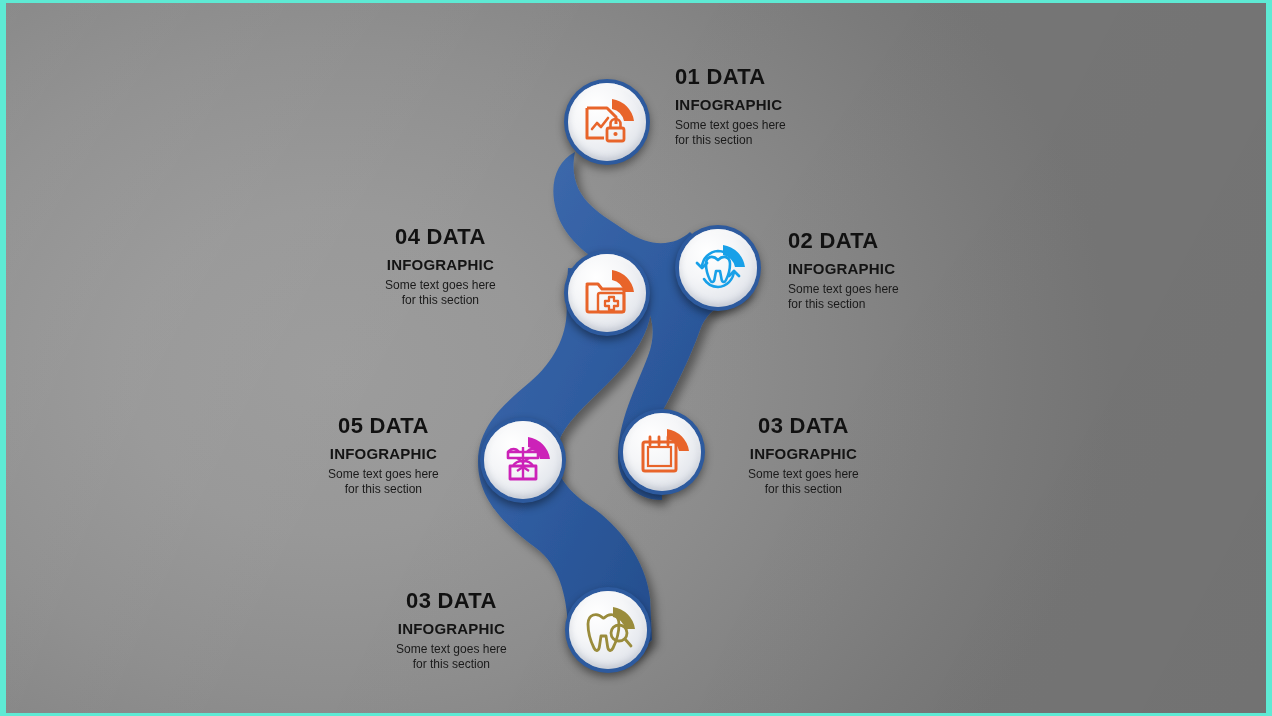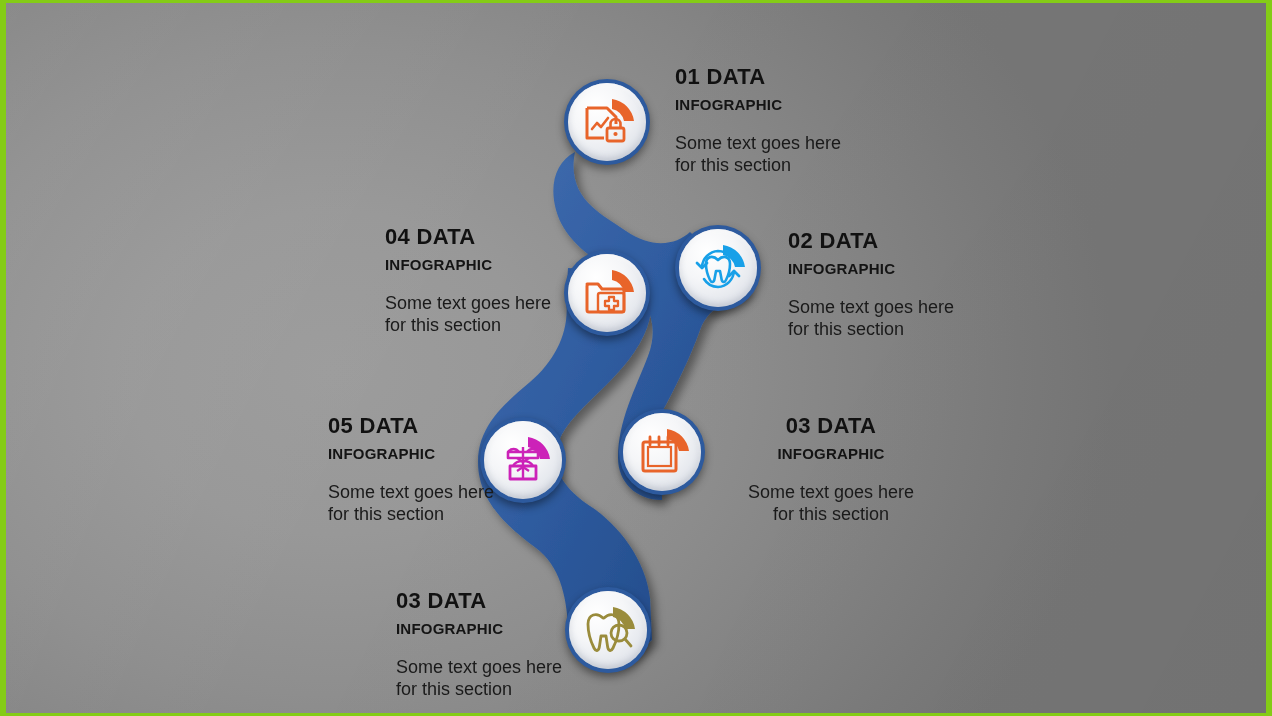--- a/index.html
+++ b/index.html
@@ -1,20 +1,20 @@
 <!DOCTYPE html>
 <html><head>
 <meta charset="utf-8">
 <style>
   html,body{margin:0;padding:0;background:#000;}
   #stage{
     position:relative;
     width:1272px;height:716px;
     overflow:hidden;
-    background:#84cc16;
+    background:#5eead4;
     font-family:"Liberation Sans", sans-serif;
   }
   
   #canvas{
     position:absolute;
     left:6px; top:3px;
     width:1260px; height:710px;
     background:
       radial-gradient(ellipse 780px 620px at 26% 52%, #9c9c9c 0%, #989898 26%, #8e8e8e 52%, #848484 72%, #7c7c7c 88%, #777777 100%),
       linear-gradient(135deg,#8a8a8a 0%,#8f8f8f 40%,#858585 100%);
@@ -44,24 +44,24 @@
   .txt{position:absolute;}
   .txt .hdr{
     font-size:22px;font-weight:bold;color:#111;letter-spacing:0.3px;
     white-space:nowrap;line-height:1.05;
   }
   .txt .sub{
     font-size:15px;font-weight:bold;color:#141414;letter-spacing:0.2px;
     margin-top:9px;white-space:nowrap;line-height:1.05;
   }
   .txt .body{
-    font-size:18px;color:#1a1a1a;line-height:1.25;margin-top:19px;white-space:pre-line;
+    font-size:12px;color:#1a1a1a;line-height:1.25;margin-top:5px;white-space:pre-line;
   }
   .txt.right{text-align:left;}
-  .txt.left{text-align:left;}
+  .txt.left{text-align:center;}
 </style>
 </head>
 <body>
 
 <div id="stage">
   <div id="canvas"></div>
 
   <svg class="layer" viewBox="0 0 1272 716">
     <defs>
       <linearGradient id="ribG" x1="0" y1="0" x2="1" y2="1">

